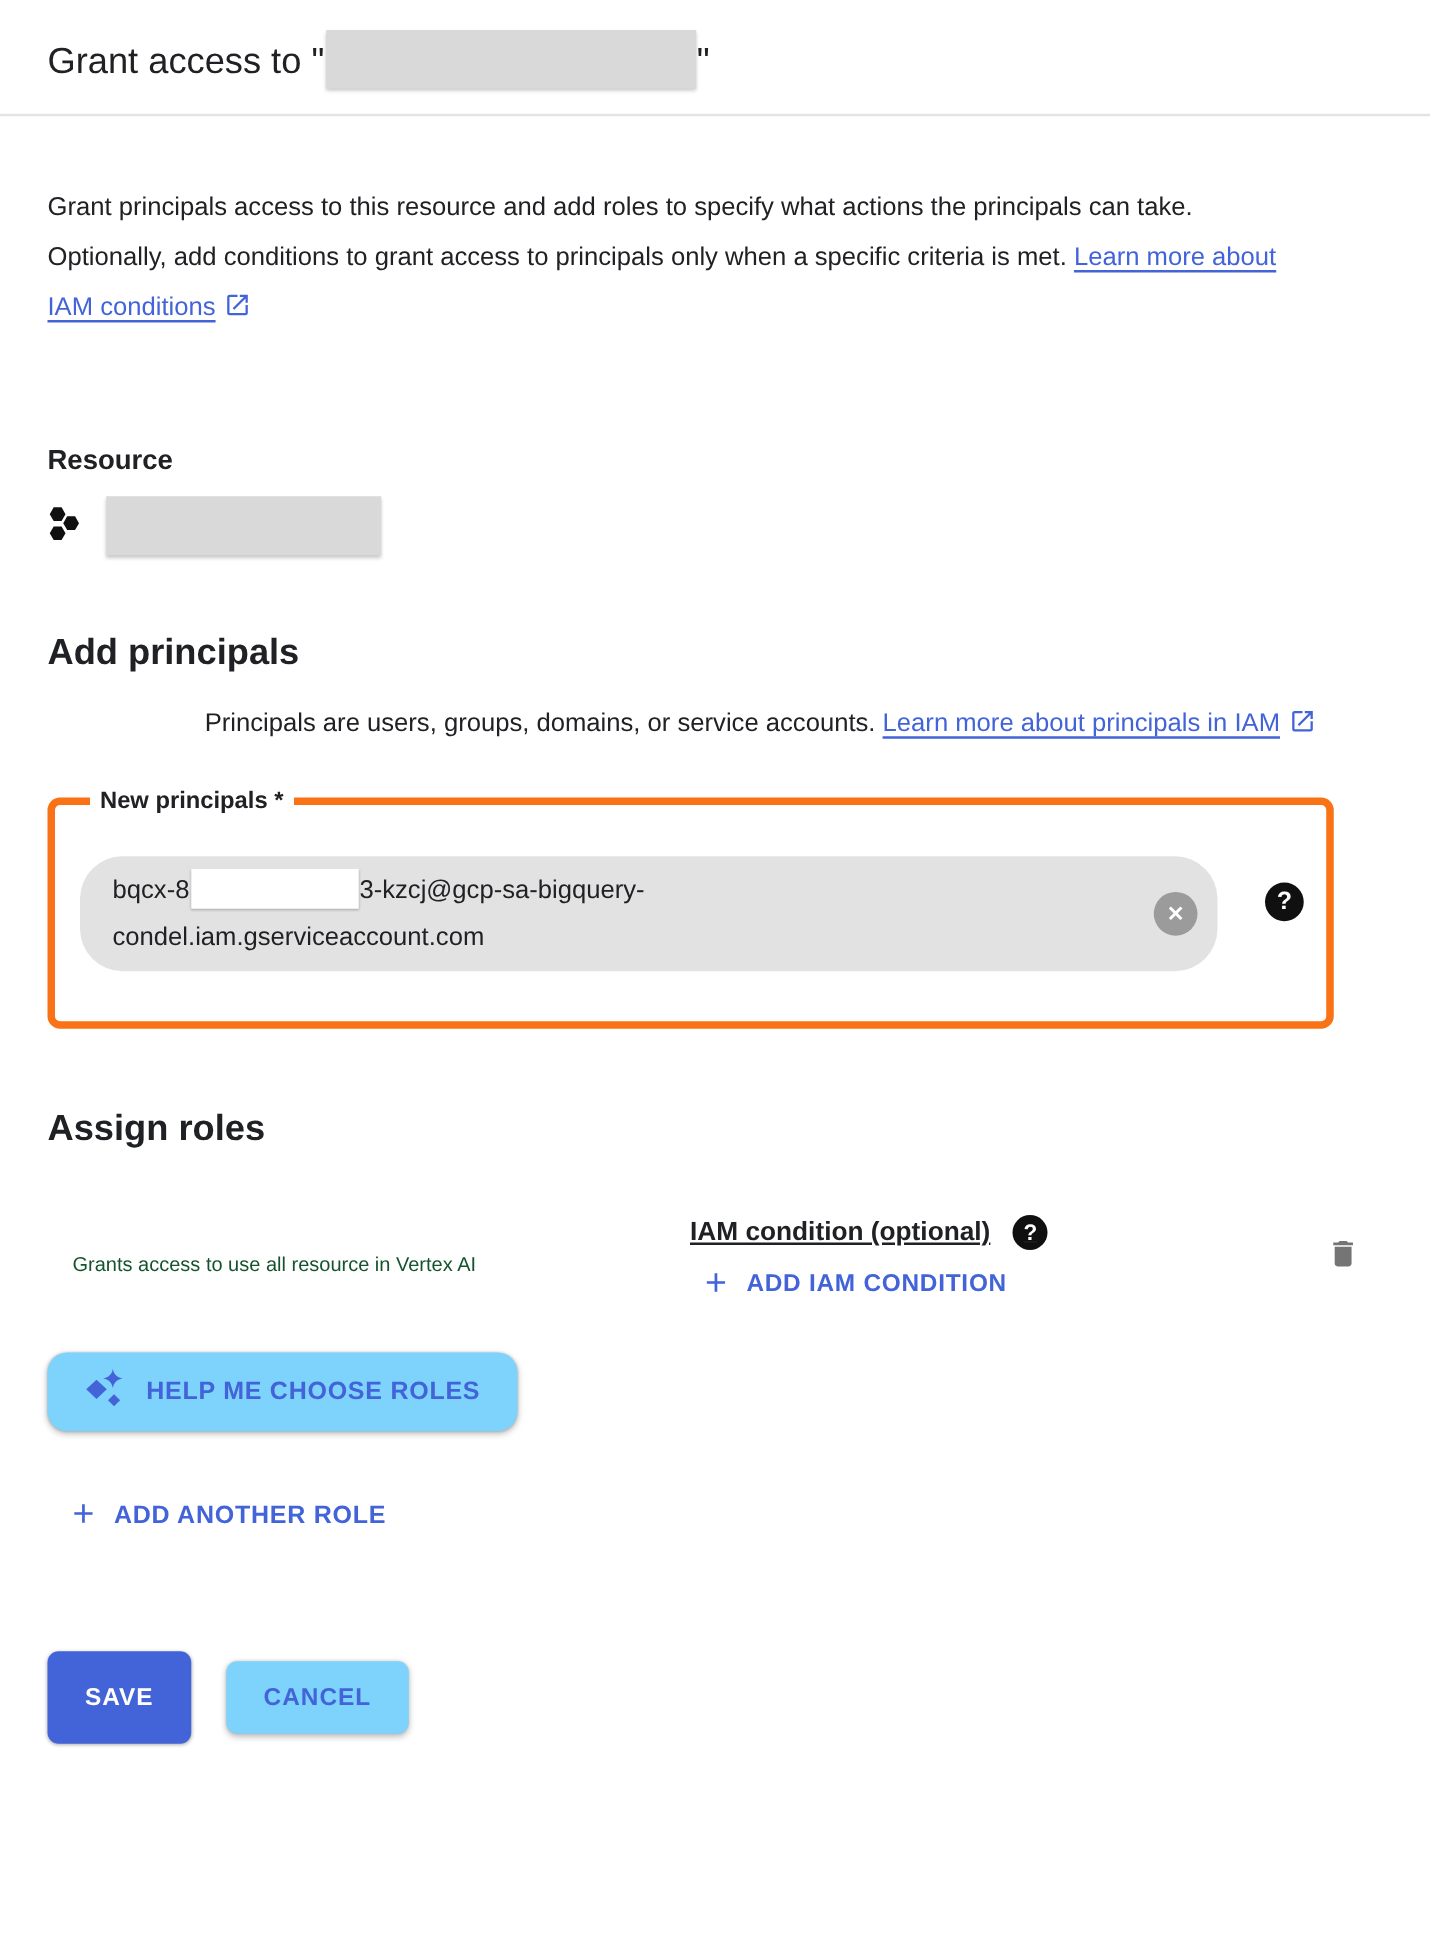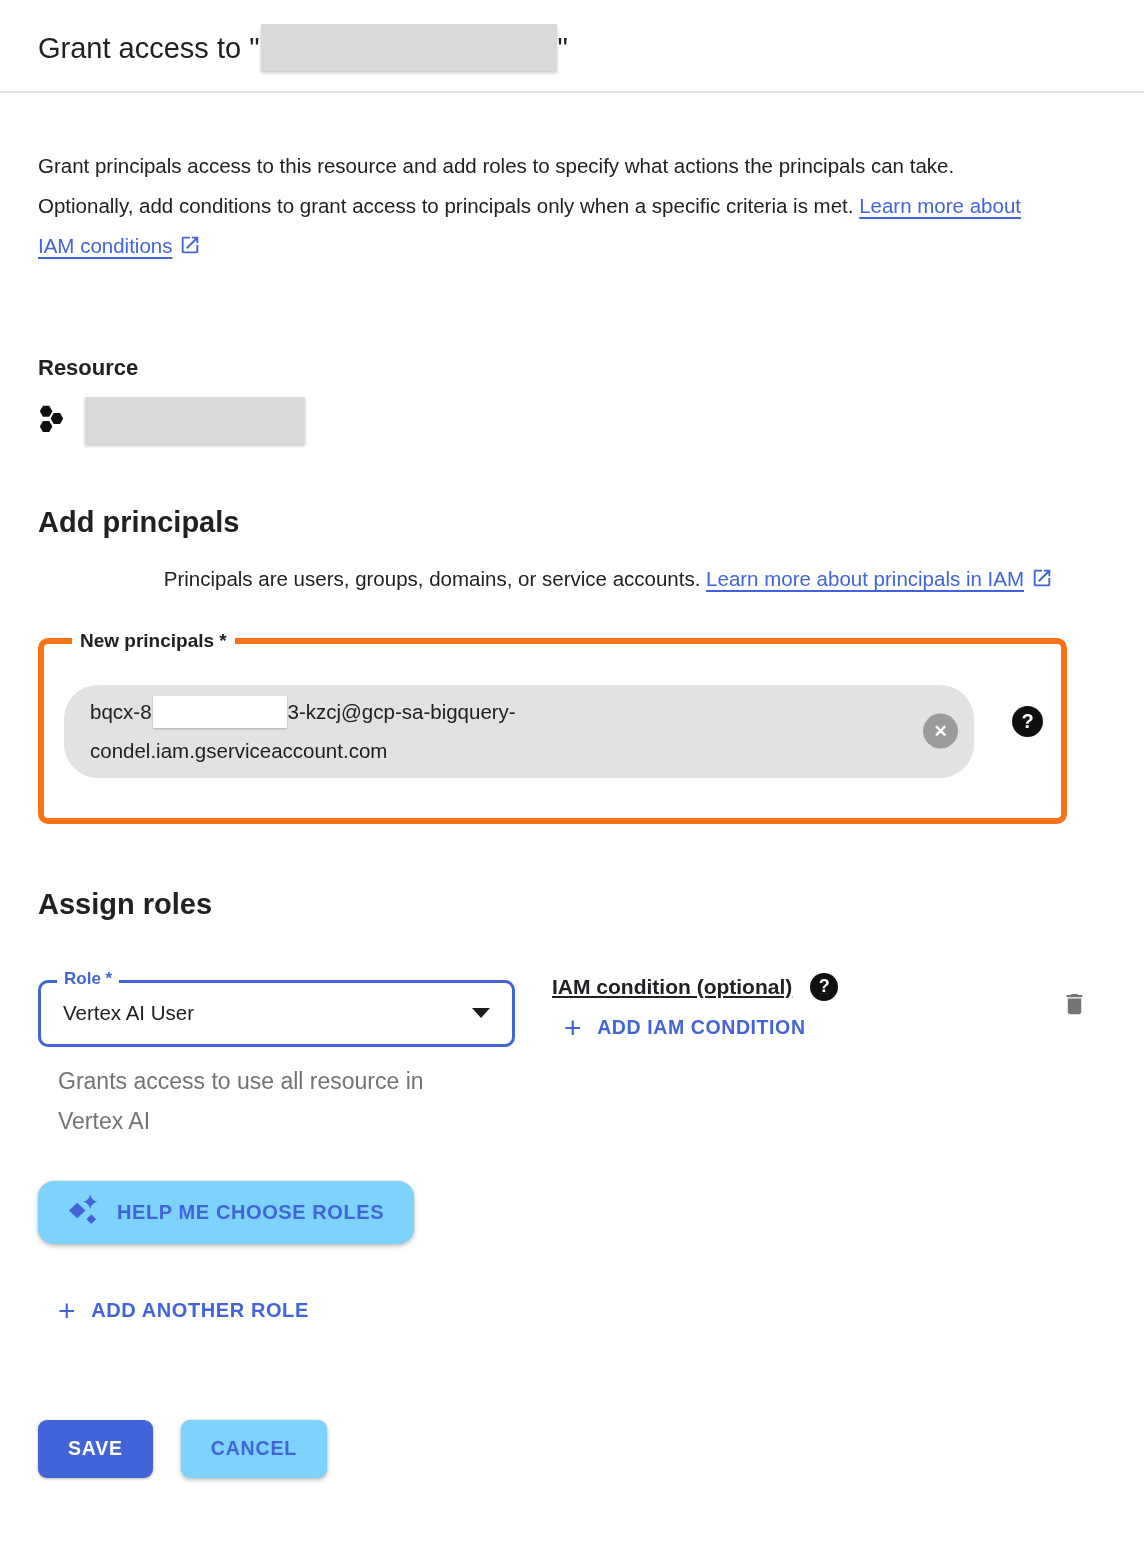--- a/index.html
+++ b/index.html
@@ -171,23 +171,23 @@
     margin-left: auto;
     width: 0; height: 0;
     border-left: 9px solid transparent;
     border-right: 9px solid transparent;
     border-top: 10px solid #1b1b1b;
   }
   .role-helper {
     margin-top: 14px;
     margin-left: 20px;
     max-width: 400px;
-    font-size: 23px;
+    font-size: 16px;
     line-height: 40px;
-    color: #737373;
+    color: #14532d;
   }
 
   .iam-col { margin-left: 37px; padding-top: 6px; }
   .iam-label-row { display: flex; align-items: center; text-decoration: underline; }
   .iam-label { font-size: 21px; font-weight: bold; color: #202124; }
   .iam-label-row .help-circle { width: 28px; height: 28px; font-size: 18px; margin-left: 18px; }
   .add-iam-btn {
     margin-top: 12px;
     margin-left: 12px;
     display: flex;
@@ -248,21 +248,21 @@
     font-weight: bold;
     letter-spacing: 0.6px;
     cursor: pointer;
   }
   .footer-row { margin-top: 94px; display: flex; align-items: center; }
   .save-btn {
     background: #4363d8;
     color: #ffffff;
     border: none;
     border-radius: 9px;
-    height: 58px;
+    height: 74px;
     padding: 0 30px;
     font-family: inherit;
     font-size: 19.5px;
     font-weight: bold;
     letter-spacing: 0.8px;
     box-shadow: 0 1px 3px rgba(0,0,0,0.3);
     cursor: pointer;
   }
   .cancel-btn {
     margin-left: 28px;
@@ -334,25 +334,20 @@
         </div>
     </div>
   </fieldset>
 
   <h2 class="section-heading assign-roles-heading">Assign roles</h2>
 
 
   <div class="role-row">
 
     <div class="role-col">
-      <div class="role-select">
-        <span class="role-select-label">Role *</span>
-        <span class="role-select-value">Vertex AI User</span>
-        <span class="caret-down"></span>
-      </div>
       <div class="role-helper">Grants access to use all resource in Vertex AI</div>
     </div>
 
     <div class="iam-col">
       <div class="iam-label-row">
         <span class="iam-label">IAM condition (optional)</span>
         <div class="help-circle">
             <span>?</span>
           </div>
       </div>

